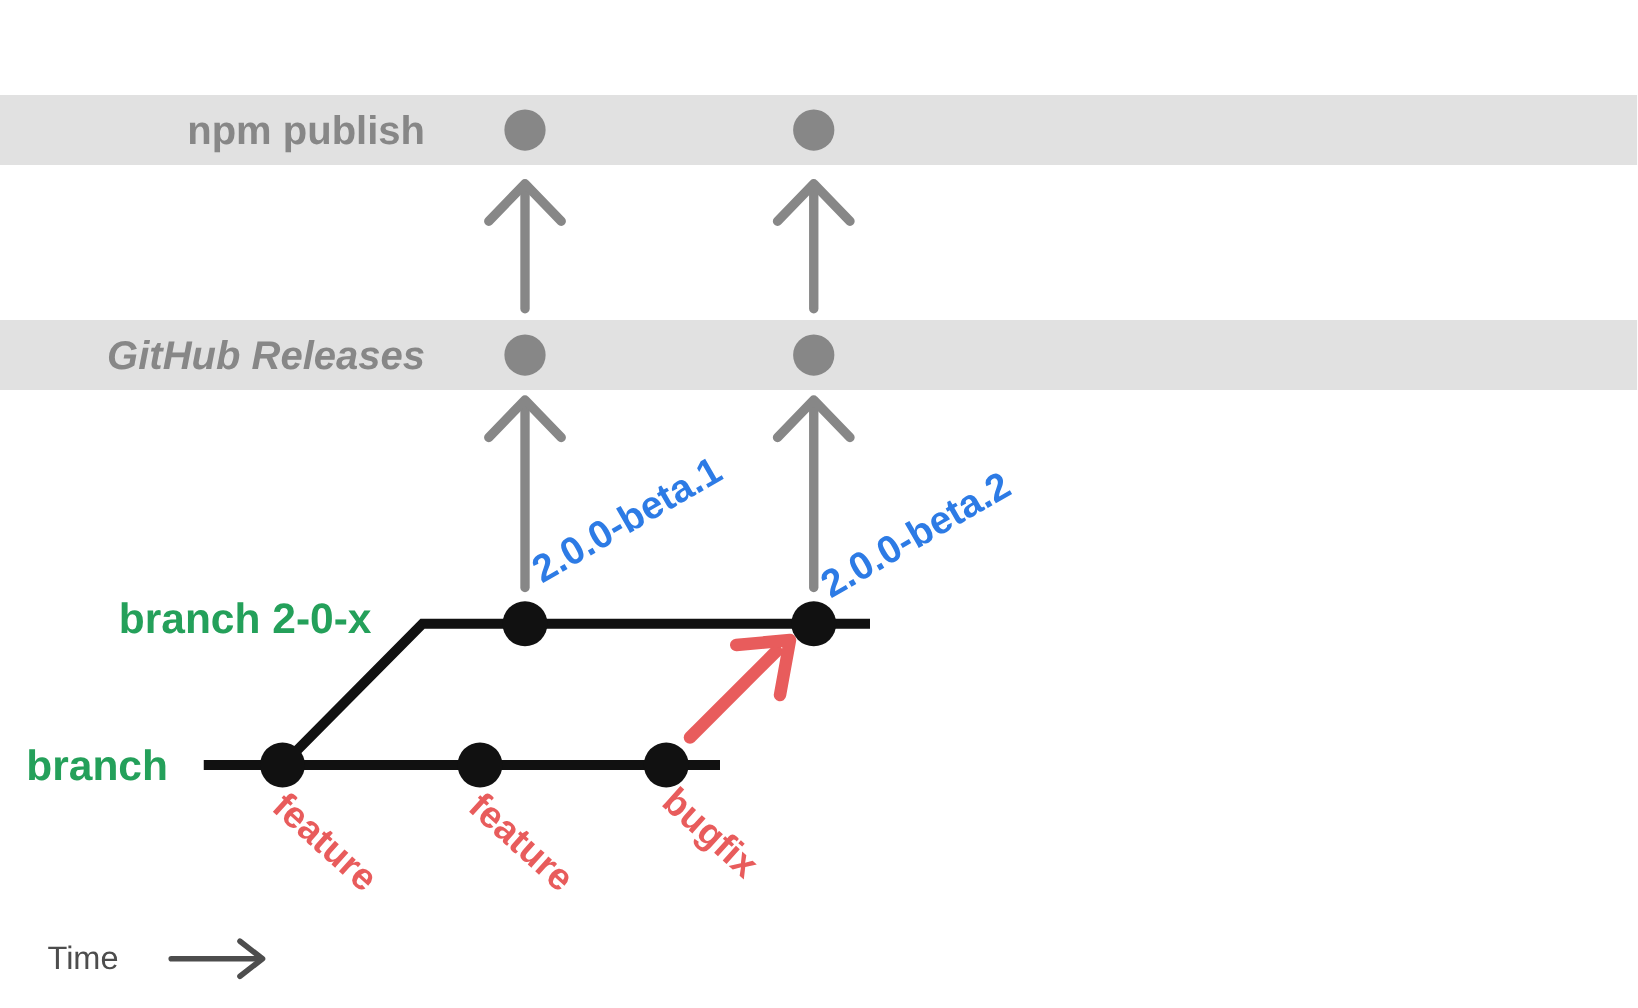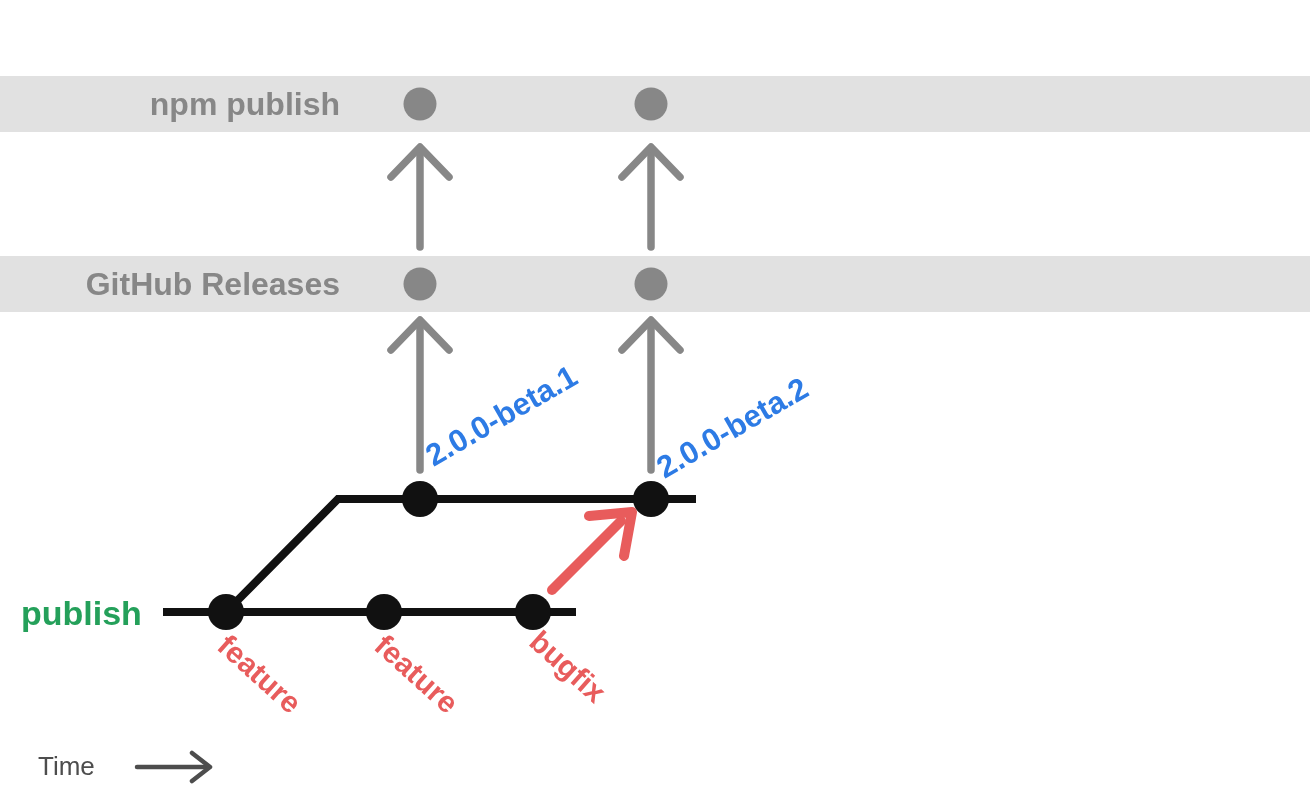--- a/index.html
+++ b/index.html
@@ -14,21 +14,21 @@
   }
 
   .band {
     position: absolute;
     left: 0;
     width: 100%;
     height: 56px;
     background: var(--color-band_bg, #e1e1e1);
   }
   .band-npm { top: 76px; }
-  .band-github { top: 256px; }
+  .band-github { top: 256px; font-style: italic; }
 
   .band-label {
     position: absolute;
     left: 0; top: 0;
     width: 340px;
     height: 40px;
     line-height: 56px;
     text-align: right;
     font-weight: bold;
     font-size: 32px;
@@ -144,21 +144,22 @@
     <circle class="fill-black" cx="533" cy="612" r="18"></circle>
     <circle class="fill-black" cx="420" cy="499" r="18"></circle>
     <circle class="fill-black" cx="651" cy="499" r="18"></circle>
 
     <g class="stroke-dark" stroke-width="4.5" stroke-linecap="round" stroke-linejoin="round">
       <line x1="137" y1="767" x2="207" y2="767"></line>
       <path d="M 192 753 L 210 767 L 192 781"></path>
     </g>
   </svg>
 
-  <div class="branch-label label-master">publish</div>
+  <div class="branch-label label-branch20x">branch 2-0-x</div>
+  <div class="branch-label label-master">branch</div>
 
   <div class="tag-label tag-beta1">2.0.0-beta.1</div>
   <div class="tag-label tag-beta2">2.0.0-beta.2</div>
 
   <div class="commit-label commit-feature1">feature</div>
   <div class="commit-label commit-feature2">feature</div>
   <div class="commit-label commit-bugfix">bugfix</div>
 
   <div class="time-label">Time</div>
 </div>

